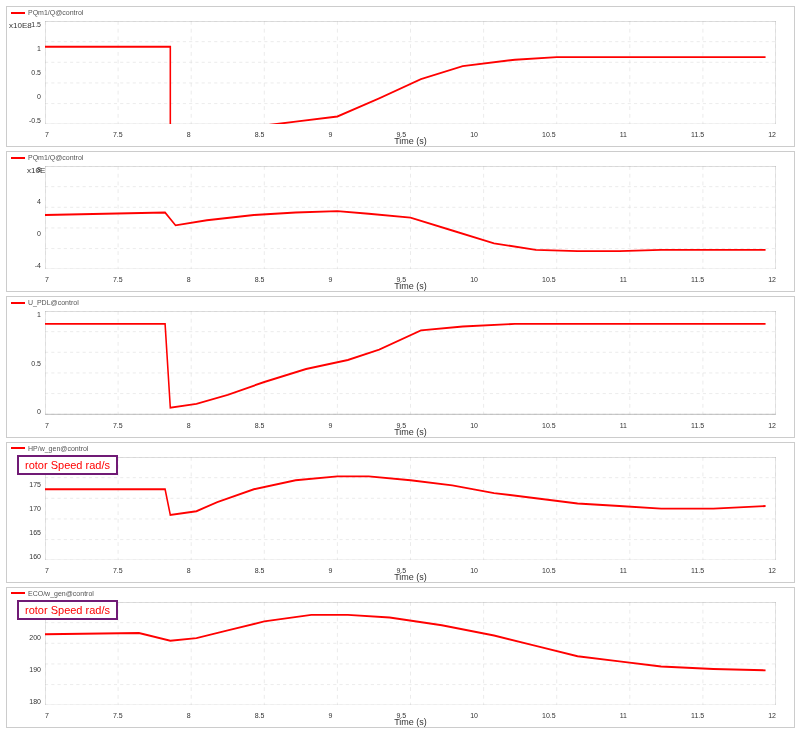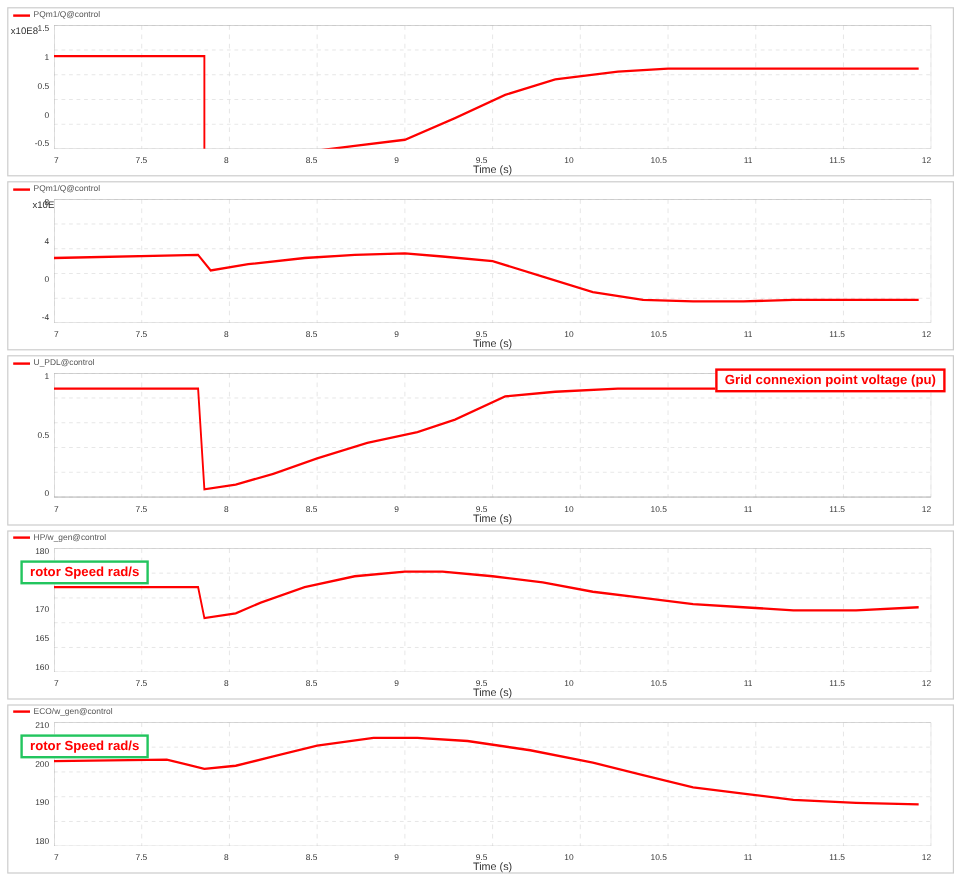--- a/index.html
+++ b/index.html
@@ -43,25 +43,25 @@
       padding: 2px 6px;
       font-size: 11px;
       font-weight: bold;
       color: red;
       background: #fff;
       white-space: nowrap;
     }
     .annotation-box-left {
       position: absolute;
       left: 10px;
-      top: 24px;
-      border: 2px solid #22c55e;
+      top: 12px;
+      border: 2px solid #701a75;
       padding: 2px 6px;
       font-size: 11px;
-      font-weight: bold;
+      font-weight: normal;
       color: red;
       background: #fff;
       white-space: nowrap;
     }
     .x-axis-label {
       position: absolute;
       bottom: 2px;
       left: 50%;
       transform: translateX(-50%);
       font-size: 9px;
@@ -217,21 +217,20 @@
           <span style="font-size: 7px; color: rgb(51, 51, 51);">10</span>
           <span style="font-size: 7px; color: rgb(51, 51, 51);">10.5</span>
           <span style="font-size: 7px; color: rgb(51, 51, 51);">11</span>
           <span style="font-size: 7px; color: rgb(51, 51, 51);">11.5</span>
           <span style="font-size: 7px; color: rgb(51, 51, 51);">12</span>
         </div><div class="x-axis-label" style="position: absolute; bottom: -22px; left: 50%; transform: translateX(-50%); font-size: 9px; color: rgb(51, 51, 51);">Time (s)</div><div style="position: absolute; left: -36px; top: 0px; bottom: 0px; display: flex; flex-direction: column-reverse; justify-content: space-between;">
           <span style="font-size: 7px; color: rgb(51, 51, 51); text-align: right; width: 32px; display: block;">0</span>
           <span style="font-size: 7px; color: rgb(51, 51, 51); text-align: right; width: 32px; display: block;">0.5</span>
           <span style="font-size: 7px; color: rgb(51, 51, 51); text-align: right; width: 32px; display: block;">1</span>
         </div></div>
-      <div class="annotation-box">Grid connexion point voltage (pu)</div>
     </div>
     <div class="chart-panel">
       <div class="legend-line">
         <span class="legend-dash"></span>
         <span style="font-size:7px;color:#555">HP/w_gen@control</span>
       </div>
       <div class="chart-area"><svg class="chart-svg" viewBox="0 0 700 80" preserveAspectRatio="none">
           <rect x="0" y="0" width="700" height="80" fill="#fff"></rect>
           <line x1="0" x2="700" y1="0" y2="0" stroke="#ddd" stroke-width="0.5" stroke-dasharray="3,3"></line>
           <line x1="0" x2="700" y1="16" y2="16" stroke="#ddd" stroke-width="0.5" stroke-dasharray="3,3"></line>

